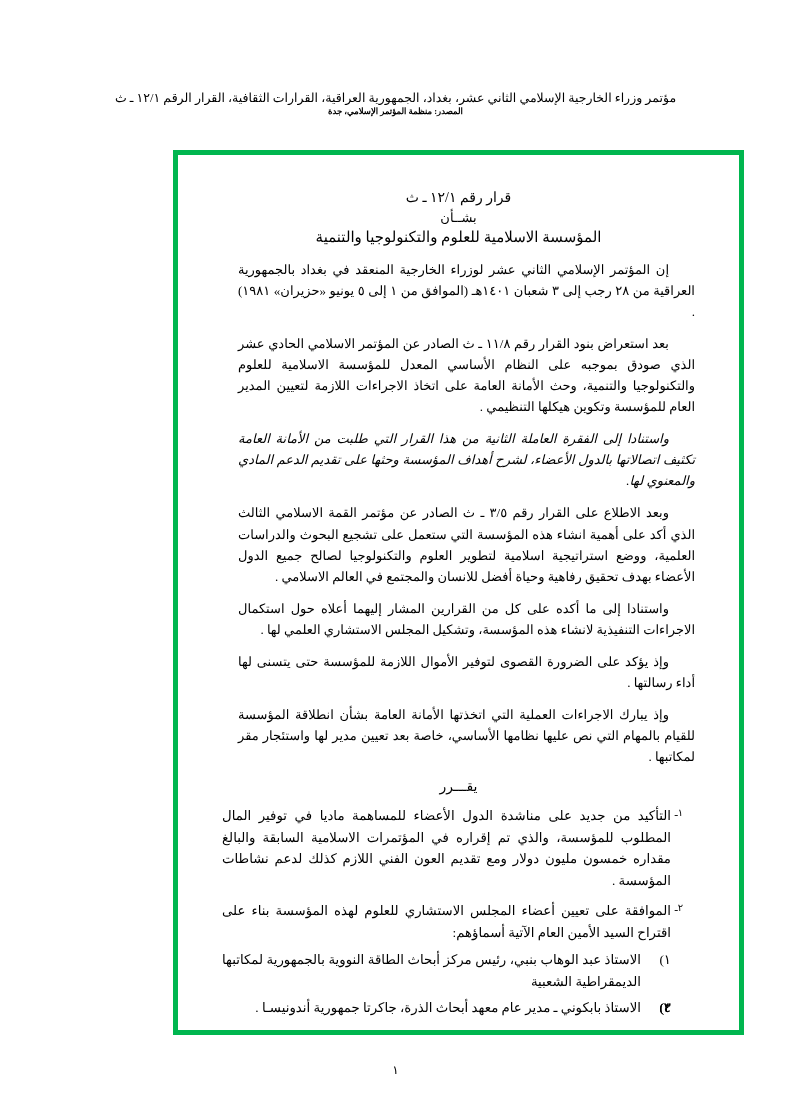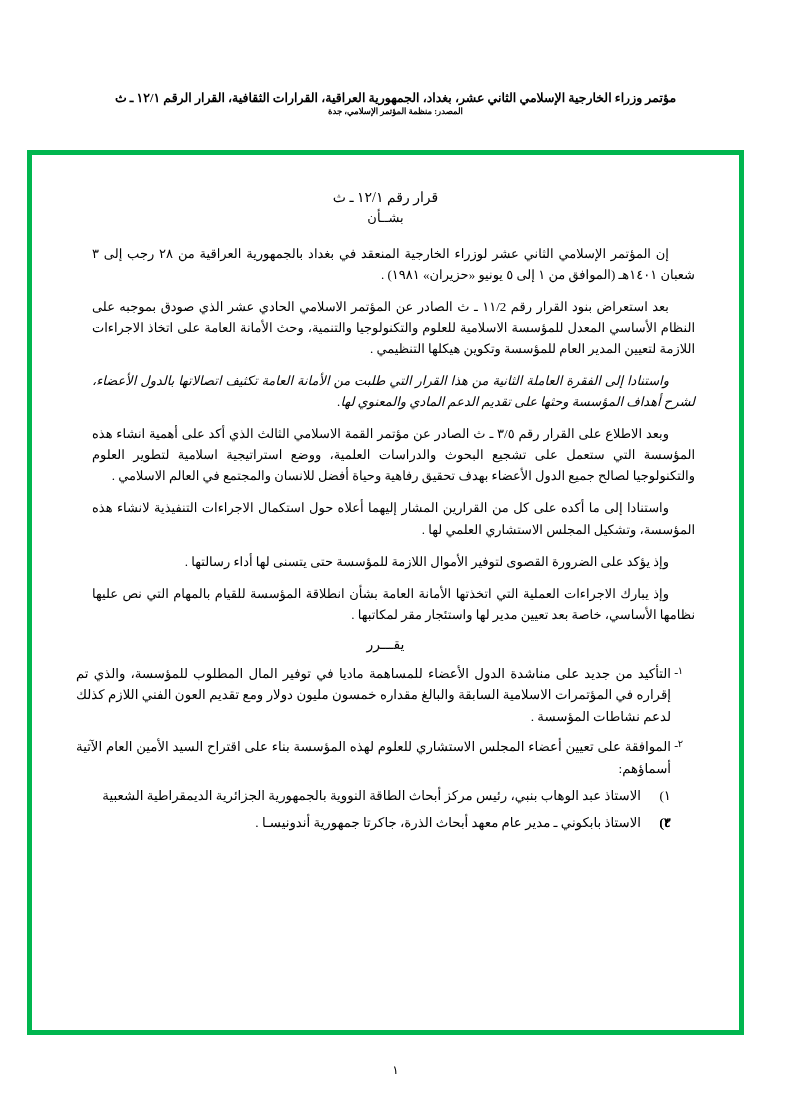--- a/index.html
+++ b/index.html
@@ -25,37 +25,37 @@
   
   .header {
     position: absolute;
     top: 90px;
     left: 0;
     width: 791px;
     text-align: center;
   }
   .header-title {
     font-size: 12.5px;
-    font-weight: bold;
+    font-weight: normal;
     letter-spacing: 0px;
     line-height: 1.3;
     direction: rtl;
   }
   .header-source {
     font-size: 8.5px;
     font-weight: bold;
     direction: rtl;
   }
 
   
   .frame {
     position: absolute;
     top: 150px;
     right: 47px;
-    width: 717px;
+    width: 571px;
     height: 885px;
     border: 5px solid #00b64f;
     box-sizing: border-box;
     background: #ffffff;
   }
   .frame-inner {
     padding: 34px 44px 10px 44px;
     box-sizing: border-box;
     direction: rtl;
     text-align: justify;
@@ -63,21 +63,21 @@
 
   .doc-number {
     text-align: center;
     font-size: 14px;
     margin-bottom: 4px;
     letter-spacing: 1px;
   }
   .doc-subject {
     text-align: center;
     font-size: 13px;
-    margin-bottom: 17px;
+    margin-bottom: 2px;
     letter-spacing: 2px;
   }
   .doc-title {
     text-align: center;
     font-size: 15px;
     margin-bottom: 13px;
     letter-spacing: 0.5px;
   }
 
   p.para {
@@ -157,43 +157,44 @@
   <div class="header">
     <div class="header-title">مؤتمر وزراء الخارجية الإسلامي الثاني عشر، بغداد، الجمهورية العراقية، القرارات الثقافية، القرار الرقم ١٢/١ ـ ث</div>
     <div class="header-source">المصدر: منظمة المؤتمر الإسلامي، جدة</div>
   </div>
 
   <div class="frame">
     <div class="frame-inner">
 
       <div class="doc-number">قرار رقم ١٢/١ ـ ث</div>
       <div class="doc-subject">بشــأن</div>
+      <div class="doc-title">المؤسسة الاسلامية للعلوم والتكنولوجيا والتنمية</div>
 
       <p class="para">إن المؤتمر الإسلامي الثاني عشر لوزراء الخارجية المنعقد في بغداد بالجمهورية العراقية من ٢٨ رجب إلى ٣ شعبان ١٤٠١هـ (الموافق من ١ إلى ٥ يونيو «حزيران» ١٩٨١) .</p>
-      <p class="para">بعد استعراض بنود القرار رقم ١١/2 ـ ث الصادر عن المؤتمر الاسلامي الحادي عشر الذي صودق بموجبه على النظام الأساسي المعدل للمؤسسة الاسلامية للعلوم والتكنولوجيا والتنمية، وحث الأمانة العامة على اتخاذ الاجراءات اللازمة لتعيين المدير العام للمؤسسة وتكوين هيكلها التنظيمي .</p>
+      <p class="para">بعد استعراض بنود القرار رقم ١١/٨ ـ ث الصادر عن المؤتمر الاسلامي الحادي عشر الذي صودق بموجبه على النظام الأساسي المعدل للمؤسسة الاسلامية للعلوم والتكنولوجيا والتنمية، وحث الأمانة العامة على اتخاذ الاجراءات اللازمة لتعيين المدير العام للمؤسسة وتكوين هيكلها التنظيمي .</p>
       <p class="para ital">واستنادا إلى الفقرة العاملة الثانية من هذا القرار التي طلبت من الأمانة العامة تكثيف اتصالاتها بالدول الأعضاء، لشرح أهداف المؤسسة وحثها على تقديم الدعم المادي والمعنوي لها.</p>
       <p class="para">وبعد الاطلاع على القرار رقم ٣/٥ ـ ث الصادر عن مؤتمر القمة الاسلامي الثالث الذي أكد على أهمية انشاء هذه المؤسسة التي ستعمل على تشجيع البحوث والدراسات العلمية، ووضع استراتيجية اسلامية لتطوير العلوم والتكنولوجيا لصالح جميع الدول الأعضاء بهدف تحقيق رفاهية وحياة أفضل للانسان والمجتمع في العالم الاسلامي .</p>
       <p class="para">واستنادا إلى ما أكده على كل من القرارين المشار إليهما أعلاه حول استكمال الاجراءات التنفيذية لانشاء هذه المؤسسة، وتشكيل المجلس الاستشاري العلمي لها .</p>
       <p class="para">وإذ يؤكد على الضرورة القصوى لتوفير الأموال اللازمة للمؤسسة حتى يتسنى لها أداء رسالتها .</p>
       <p class="para">وإذ يبارك الاجراءات العملية التي اتخذتها الأمانة العامة بشأن انطلاقة المؤسسة للقيام بالمهام التي نص عليها نظامها الأساسي، خاصة بعد تعيين مدير لها واستئجار مقر لمكاتبها .</p>
 
       <div class="decides">يقـــرر</div>
 
       <ol class="items">
         <li>
           <span class="marker">١ـ</span>
           <span>التأكيد من جديد على مناشدة الدول الأعضاء للمساهمة ماديا في توفير المال المطلوب للمؤسسة، والذي تم إقراره في المؤتمرات الاسلامية السابقة والبالغ مقداره خمسون مليون دولار ومع تقديم العون الفني اللازم كذلك لدعم نشاطات المؤسسة .</span>
         </li>
         <li>
           <span class="marker">٢ـ</span>
           <span>الموافقة على تعيين أعضاء المجلس الاستشاري للعلوم لهذه المؤسسة بناء على اقتراح السيد الأمين العام الآتية أسماؤهم:</span>
           <ol class="sub">
             <li>
               <span class="marker">١)</span>
-              <span>الاستاذ عبد الوهاب بنبي، رئيس مركز أبحاث الطاقة النووية بالجمهورية الجزائرية الديمقراطية الشعبية</span>
+              <span>الاستاذ عبد الوهاب بنبي، رئيس مركز أبحاث الطاقة النووية بالجمهورية لمكاتبها الديمقراطية الشعبية</span>
             </li>
             <li>
               <span class="marker">٢)</span>
             </li>
             <li>
               <span class="marker">٣)</span>
             </li>
             <li>
               <span class="marker">٤)</span>
               <span>الاستاذ بابكوني ـ مدير عام معهد أبحاث الذرة، جاكرتا جمهورية أندونيسـا .</span>

